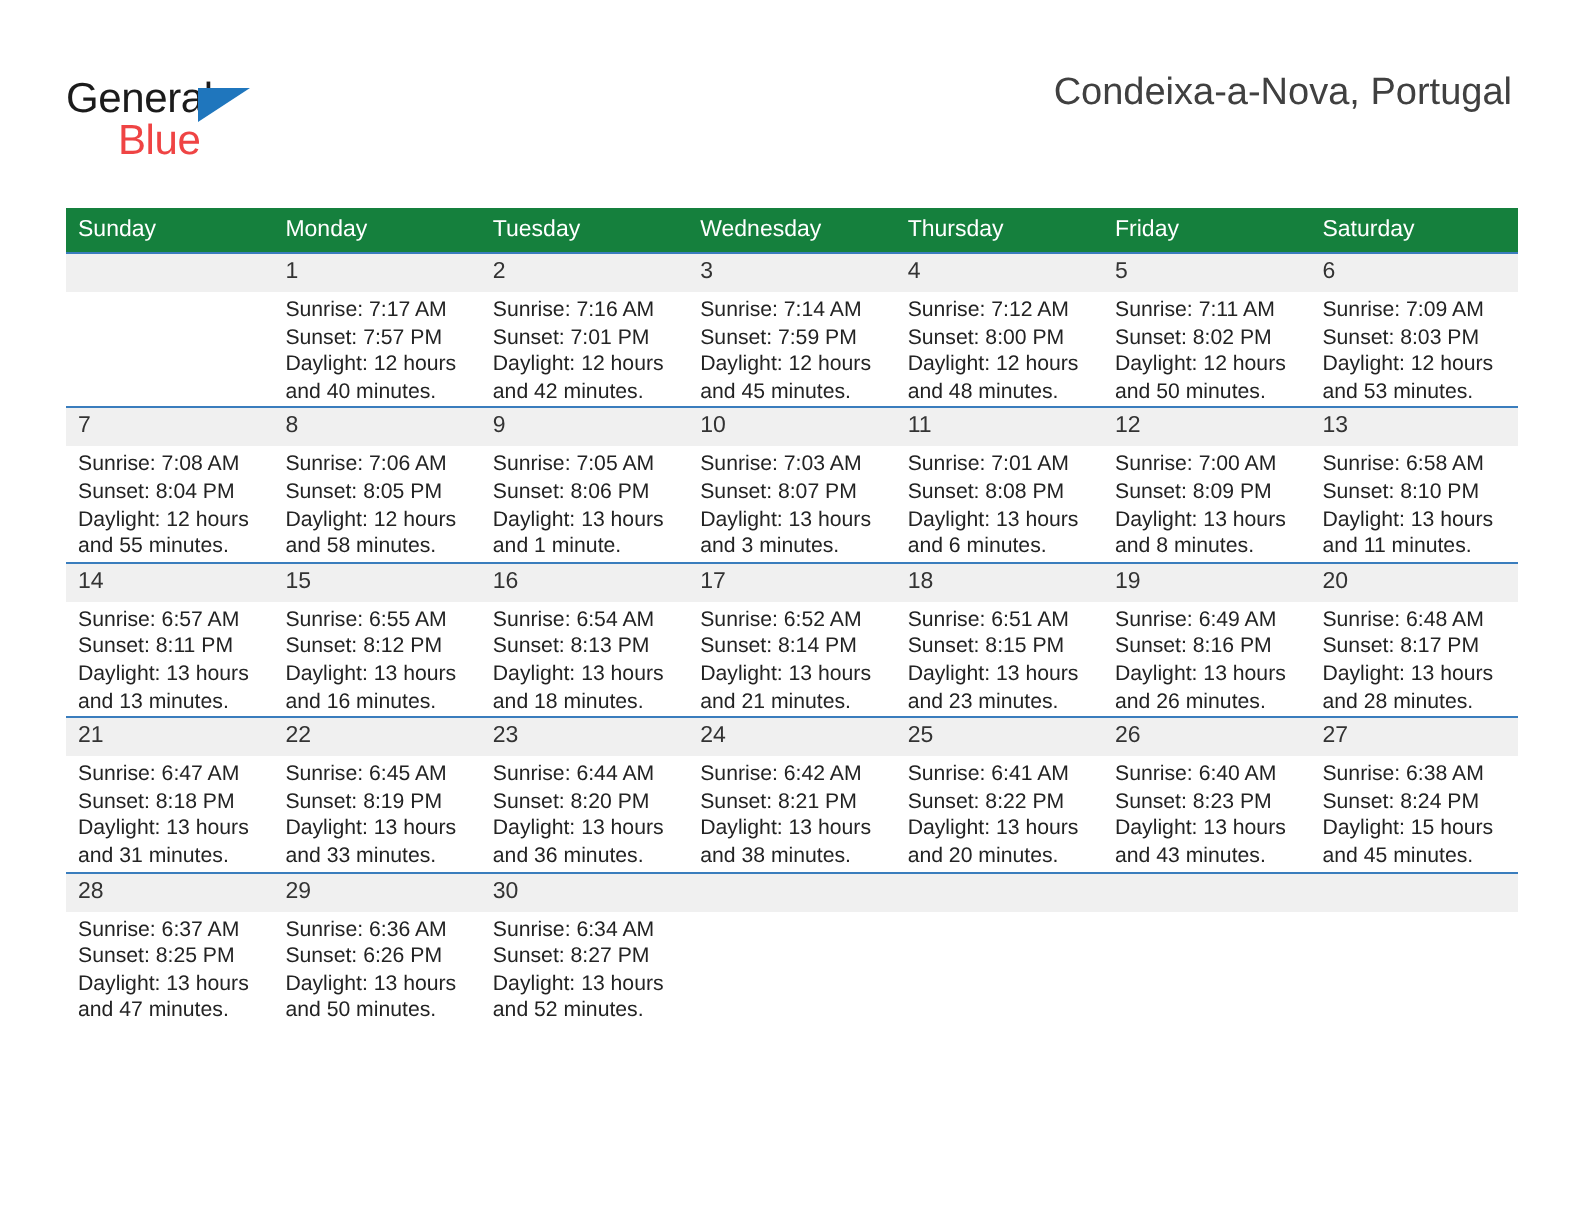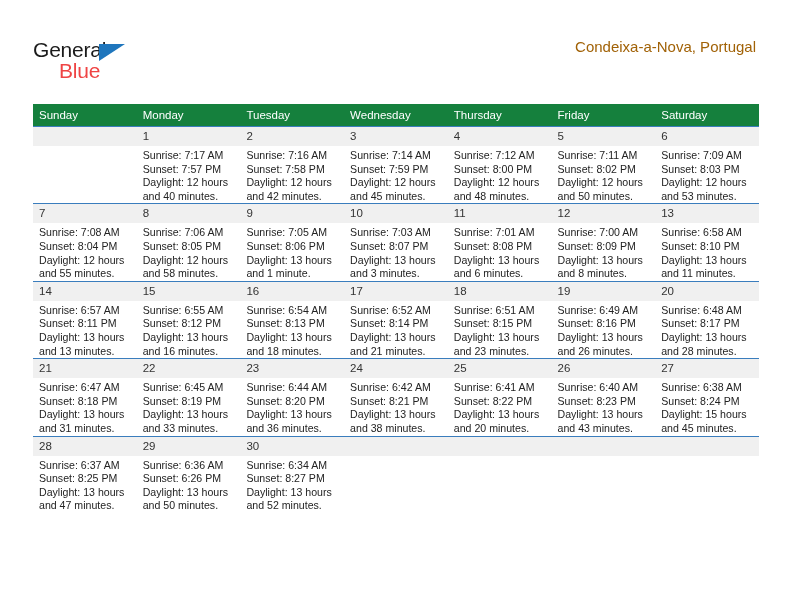--- a/index.html
+++ b/index.html
@@ -70,22 +70,22 @@
     top: 32px;
     text-align: right;
   }
   .cal-title {
     font-size: 27px;
     color: #1b1b1b;
     line-height: 32px;
     white-space: nowrap;
   }
   .cal-subtitle {
-    font-size: 15px;
-    color: #a16207;
+    font-size: 19px;
+    color: #404040;
     line-height: 20px;
     margin-top: 5px;
     white-space: nowrap;
   }
 
   
   .calendar {
     position: absolute;
     left: 33px;
     top: 104px;
@@ -188,21 +188,21 @@
                 <div>Sunset: 7:57 PM</div>
                 <div class="dl-wrap">Daylight: 12 hours and 40 minutes.</div>
               </div>
             </div>
           </td>
           <td>
             <div class="cell-inner">
               <div class="daynum">2</div>
               <div class="details">
                 <div>Sunrise: 7:16 AM</div>
-                <div>Sunset: 7:58 PM</div>
+                <div>Sunset: 7:01 PM</div>
                 <div class="dl-wrap">Daylight: 12 hours and 42 minutes.</div>
               </div>
             </div>
           </td>
           <td>
             <div class="cell-inner">
               <div class="daynum">3</div>
               <div class="details">
                 <div>Sunrise: 7:14 AM</div>
                 <div>Sunset: 7:59 PM</div>

